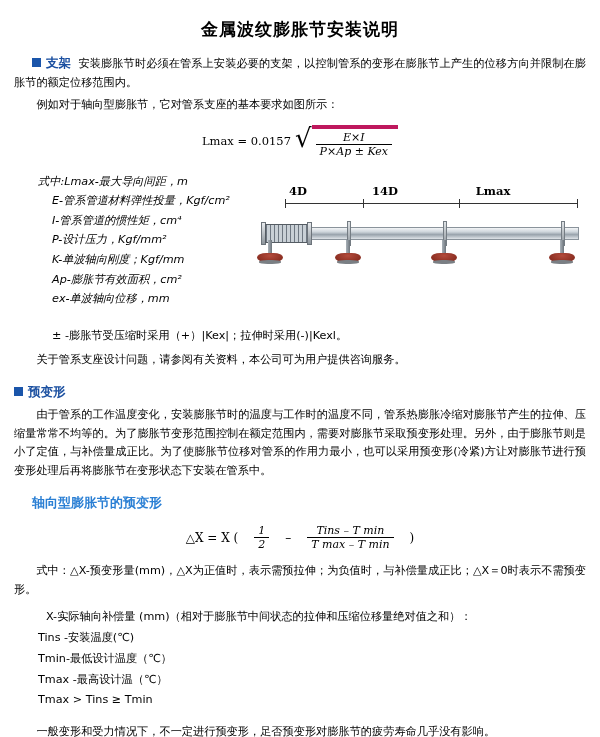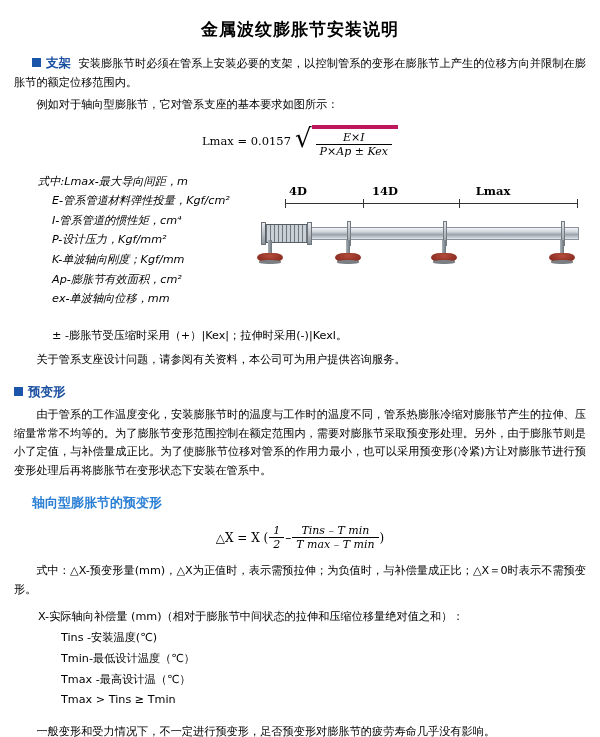--- a/index.html
+++ b/index.html
@@ -229,31 +229,31 @@
   }
   .eq-center {
     text-align: center;
     margin: 12px 0 10px 0;
     font-family: "DejaVu Serif", "Liberation Serif", serif;
     font-size: 12px;
   }
   .eq-inline {
     display: inline-flex;
     align-items: center;
-    gap: 1px;
+    gap: 16px;
   }
   .sub-list {
     margin: 8px 0 0 0;
     padding: 0;
     list-style: none;
     line-height: 1.85;
     font-size: 11.2px;
   }
-  .sub-list li { margin-left: 47px; }
-  .sub-list li.lead { margin-left: 24px; }
+  .sub-list li { margin-left: 24px; }
+  .sub-list li.lead { margin-left: 32px; }
   .tight { line-height: 1.7; }
 </style>
 </head>
 <body>
 
 <div class="page">
 
   <h1 class="doc-title">金属波纹膨胀节安装说明</h1>
 
   <p class="para">

